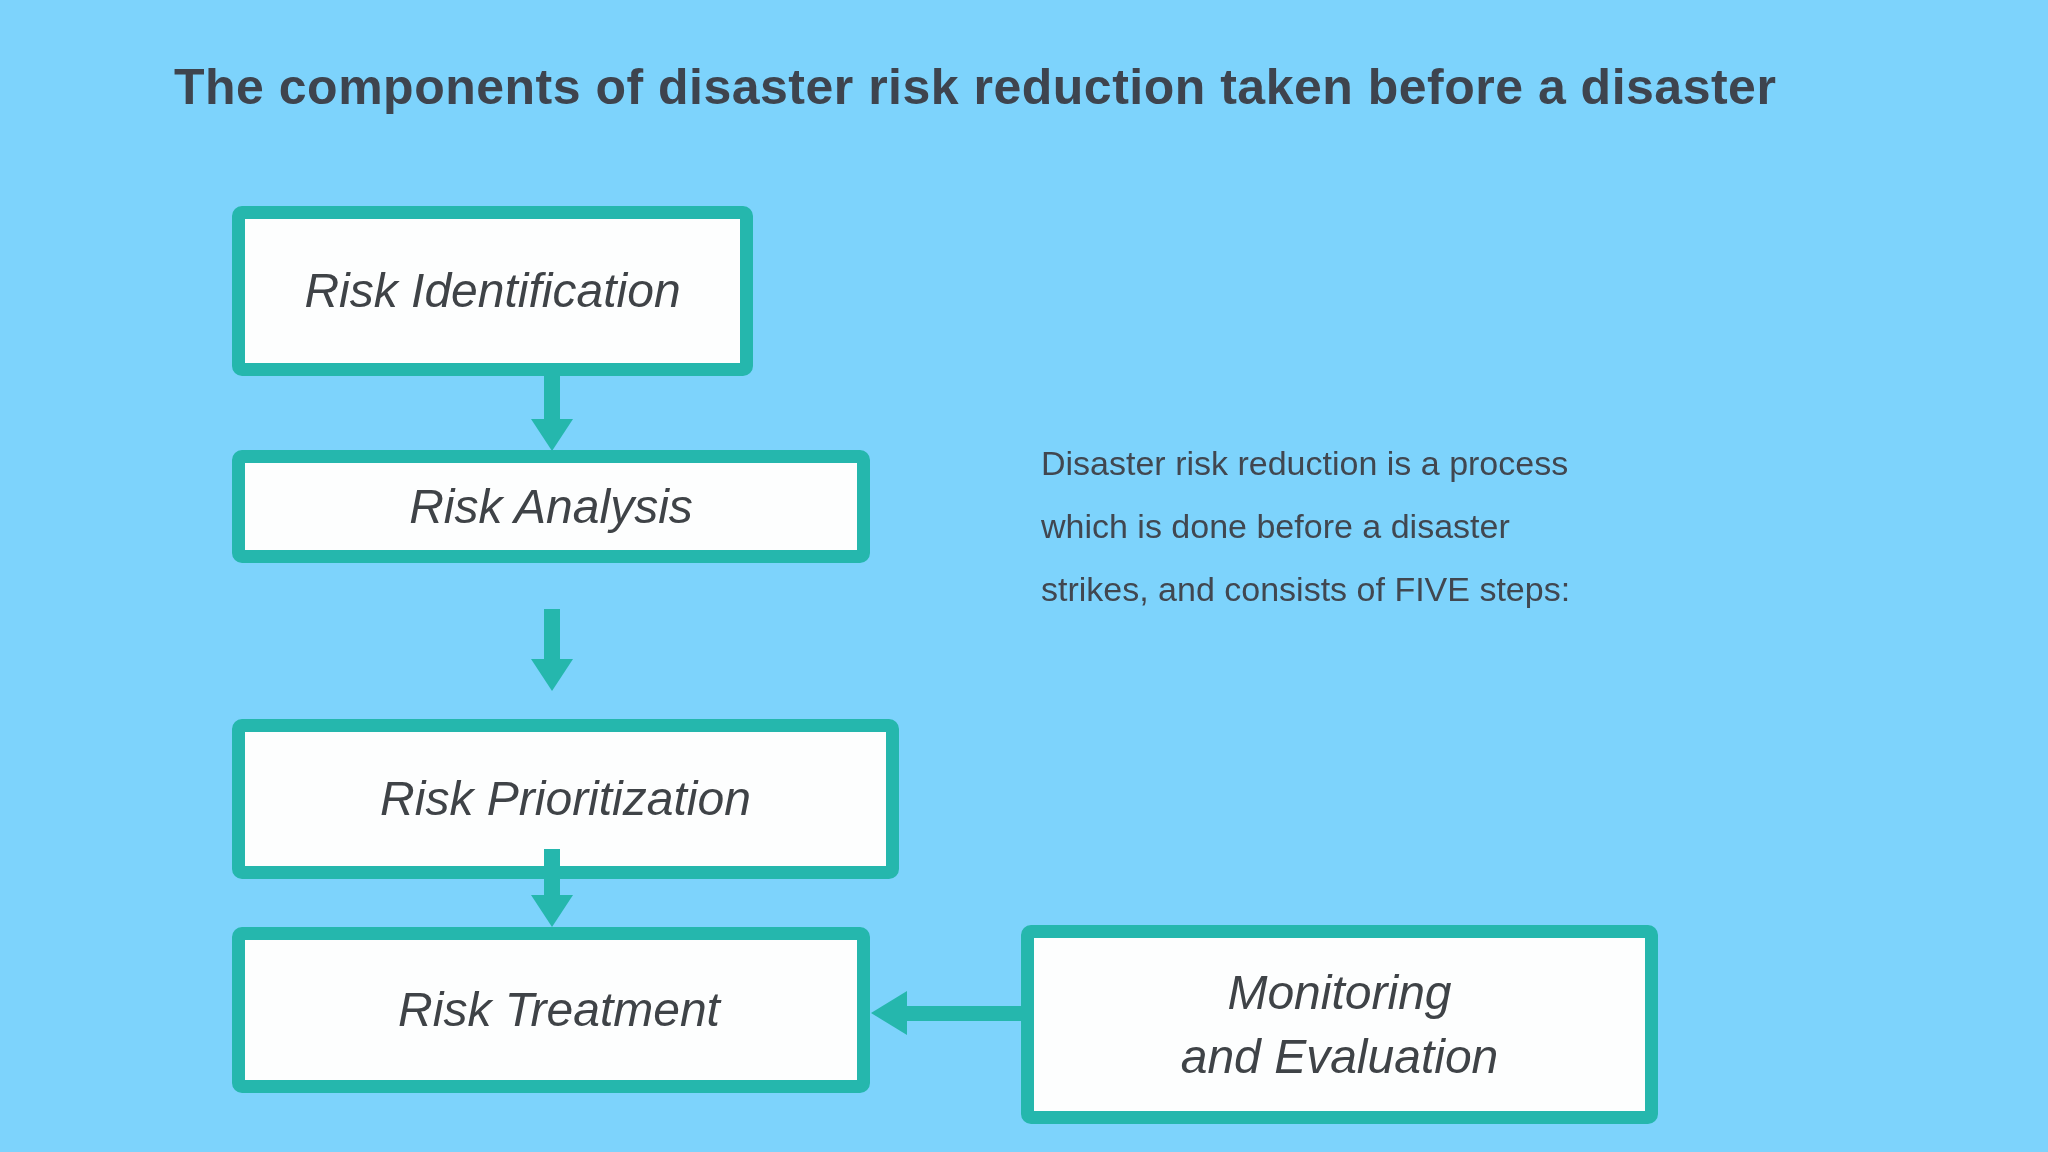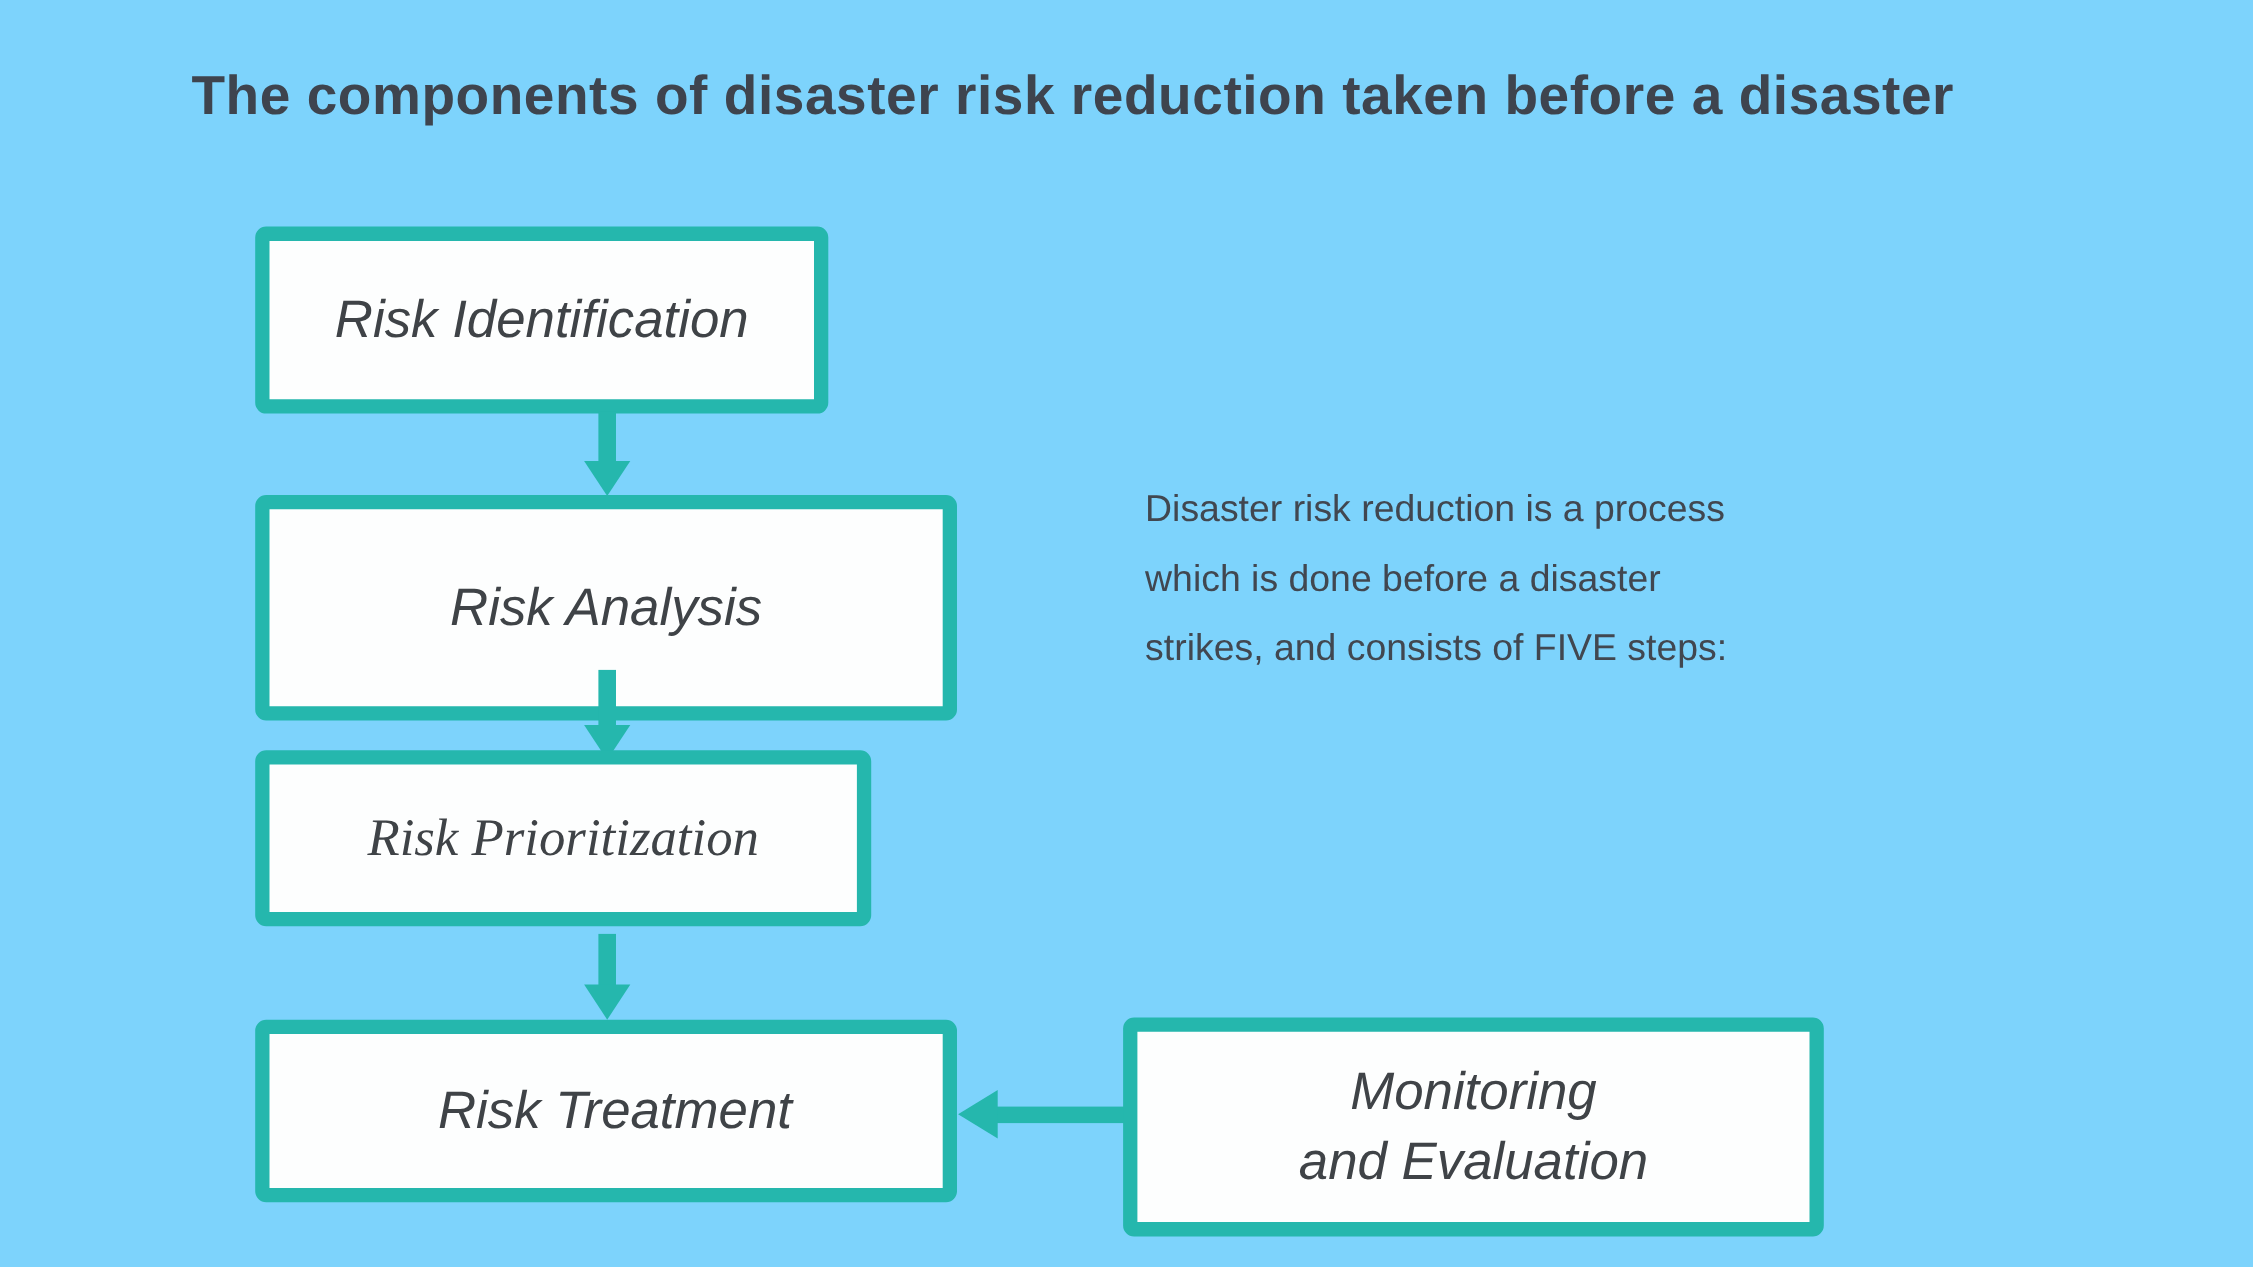--- a/index.html
+++ b/index.html
@@ -35,22 +35,22 @@
     justify-content: center;
     text-align: center;
   }
   .flow-box .label {
     font-style: italic;
     font-size: 48px;
     color: #3f4347;
     line-height: 64px;
   }
   .box-1 { left: 232px; top: 206px; width: 521px; height: 170px; }
-  .box-2 { left: 232px; top: 450px; width: 638px; height: 205px; }
-  .box-3 { left: 232px; top: 682px; width: 560px; height: 160px; font-family: Liberation Serif, serif; }
+  .box-2 { left: 232px; top: 450px; width: 638px; height: 113px; }
+  .box-3 { left: 232px; top: 719px; width: 667px; height: 160px; }
   .box-4 { left: 232px; top: 927px; width: 638px; height: 166px; padding-left: 16px; }
   .box-side { left: 1021px; top: 925px; width: 637px; height: 199px; }
 
   .v-arrow-stem {
     position: absolute;
     left: 544px;
     width: 16px;
     background: #25b7ad;
   }
   .v-arrow-head {

